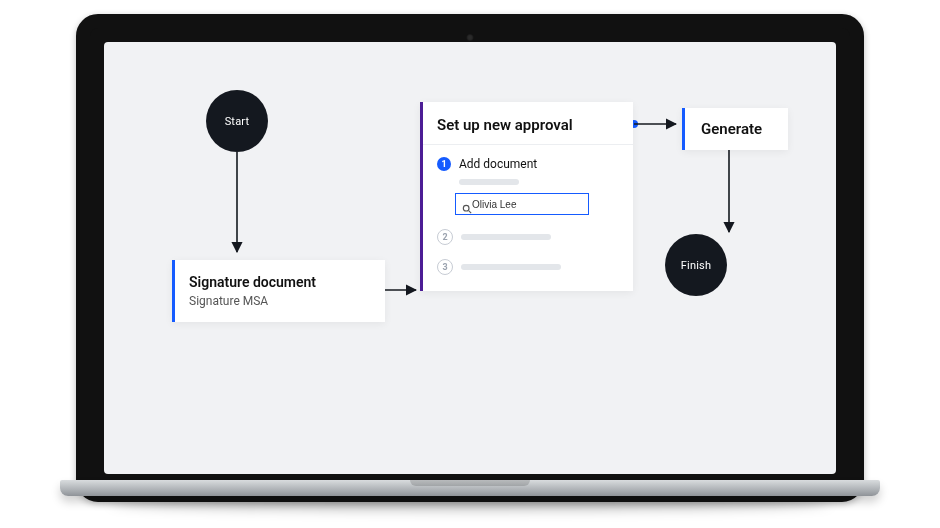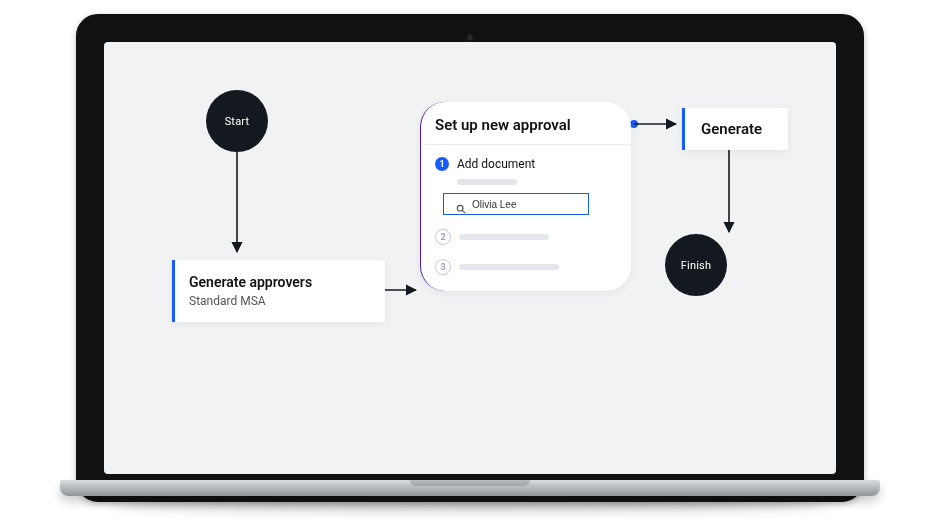--- a/index.html
+++ b/index.html
@@ -95,24 +95,23 @@
 
   .card-signature{
     padding:12px 26px 12px 16px;
     font-size:15px; font-weight:600; color:#111;
   }
 
   
   .card-approval{
     width:210px;
     padding:0;
-    border-left:1px solid #4c1d95;
+    border-left:3px solid #4c1d95;
     background:#fff;
     box-shadow:0 2px 8px rgba(0,0,0,.06);
-    border-radius:25px;
   }
   .card-approval .header{
     padding:14px 14px 10px 14px;
     border-bottom:1px solid #eceef1;
     font-size:15px; font-weight:600; color:#111;
   }
   .card-approval .body{
     padding:12px 14px 16px 14px;
   }
   .step-row{ display:flex; align-items:center; gap:8px; margin-top:8px; }
@@ -127,26 +126,26 @@
   .step-label{ font-size:12px; color:#111; }
 
   .skeleton{ height:6px; background:#e3e6ea; border-radius:3px; }
   .sk-60{ width:60px; }
   .sk-90{ width:90px; }
   .sk-100{ width:100px; }
 
   .indent{ margin-left:22px; }
 
   .search-field{
-    margin-left:8px;
+    margin-left:18px;
     margin-top:8px;
-    display:flex; align-items:center; gap:6px;
+    display:flex; align-items:center; 
     width:120px;
     border:1.5px solid #155bff;
-    padding:4px 12px;
+    padding:4px 6px;
     background:#fff;
   }
   .search-field .mag{
     width:10px; height:10px;
     display:inline-block;
   }
   .search-field input{
     border:none; outline:none;
     font-size:10px; color:#333; flex:1;
     padding:0;
@@ -189,22 +188,22 @@
           <line x1="530" y1="82" x2="572" y2="82" class="conn-dark" marker-end="url(#ah)"></line>
 
           <line x1="625" y1="108" x2="625" y2="190" class="conn-dark" marker-end="url(#ah)"></line>
         </svg>
 
         <div class="abs circle-node" style="left:102px; top:48px;">
           <span>Start</span>
         </div>
 
         <div class="abs card card-generate" style="left:68px; top:218px;">
-          <h4>Generate approvers</h4>
-          <div class="sub">Standard MSA</div>
+          <h4>Signature document</h4>
+          <div class="sub">Signature MSA</div>
         </div>
 
         <div class="abs card-approval" style="left:316px; top:60px;">
           <div class="header">Set up new approval</div>
           <div class="body">
 
             <div class="step-row">
               <span class="step-badge active">1</span>
               <span class="step-label">Add document</span>
             </div>

